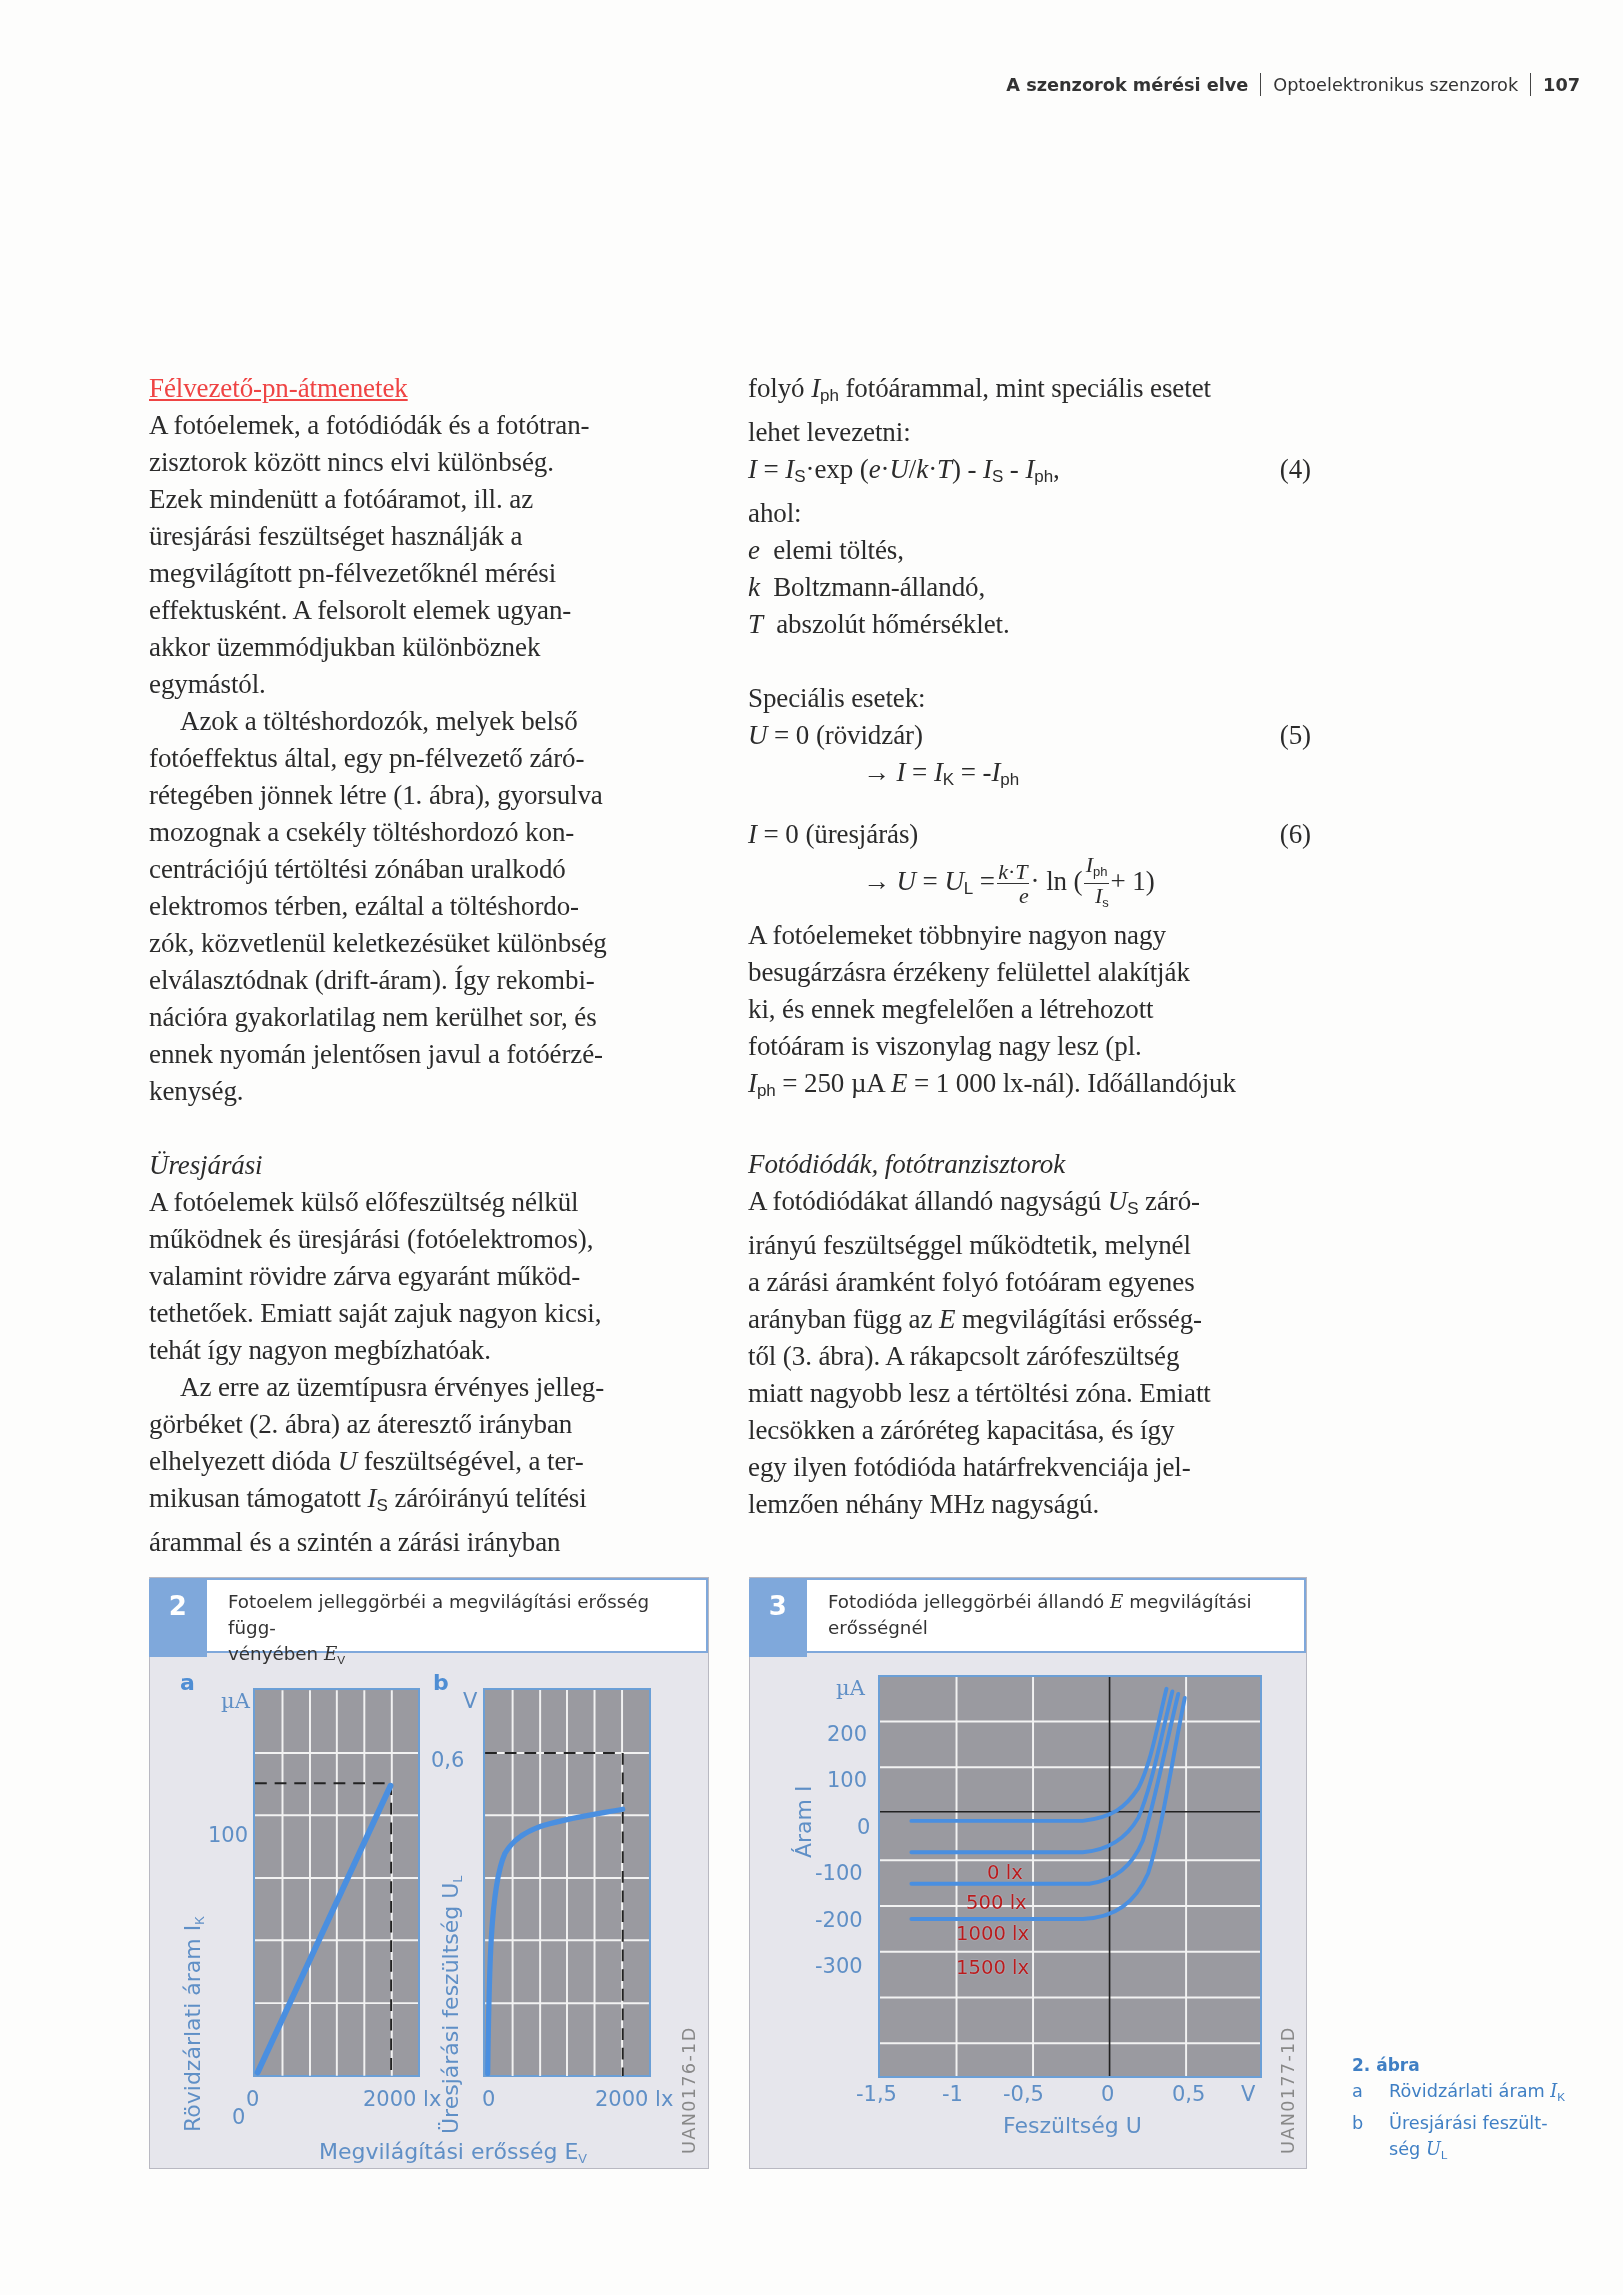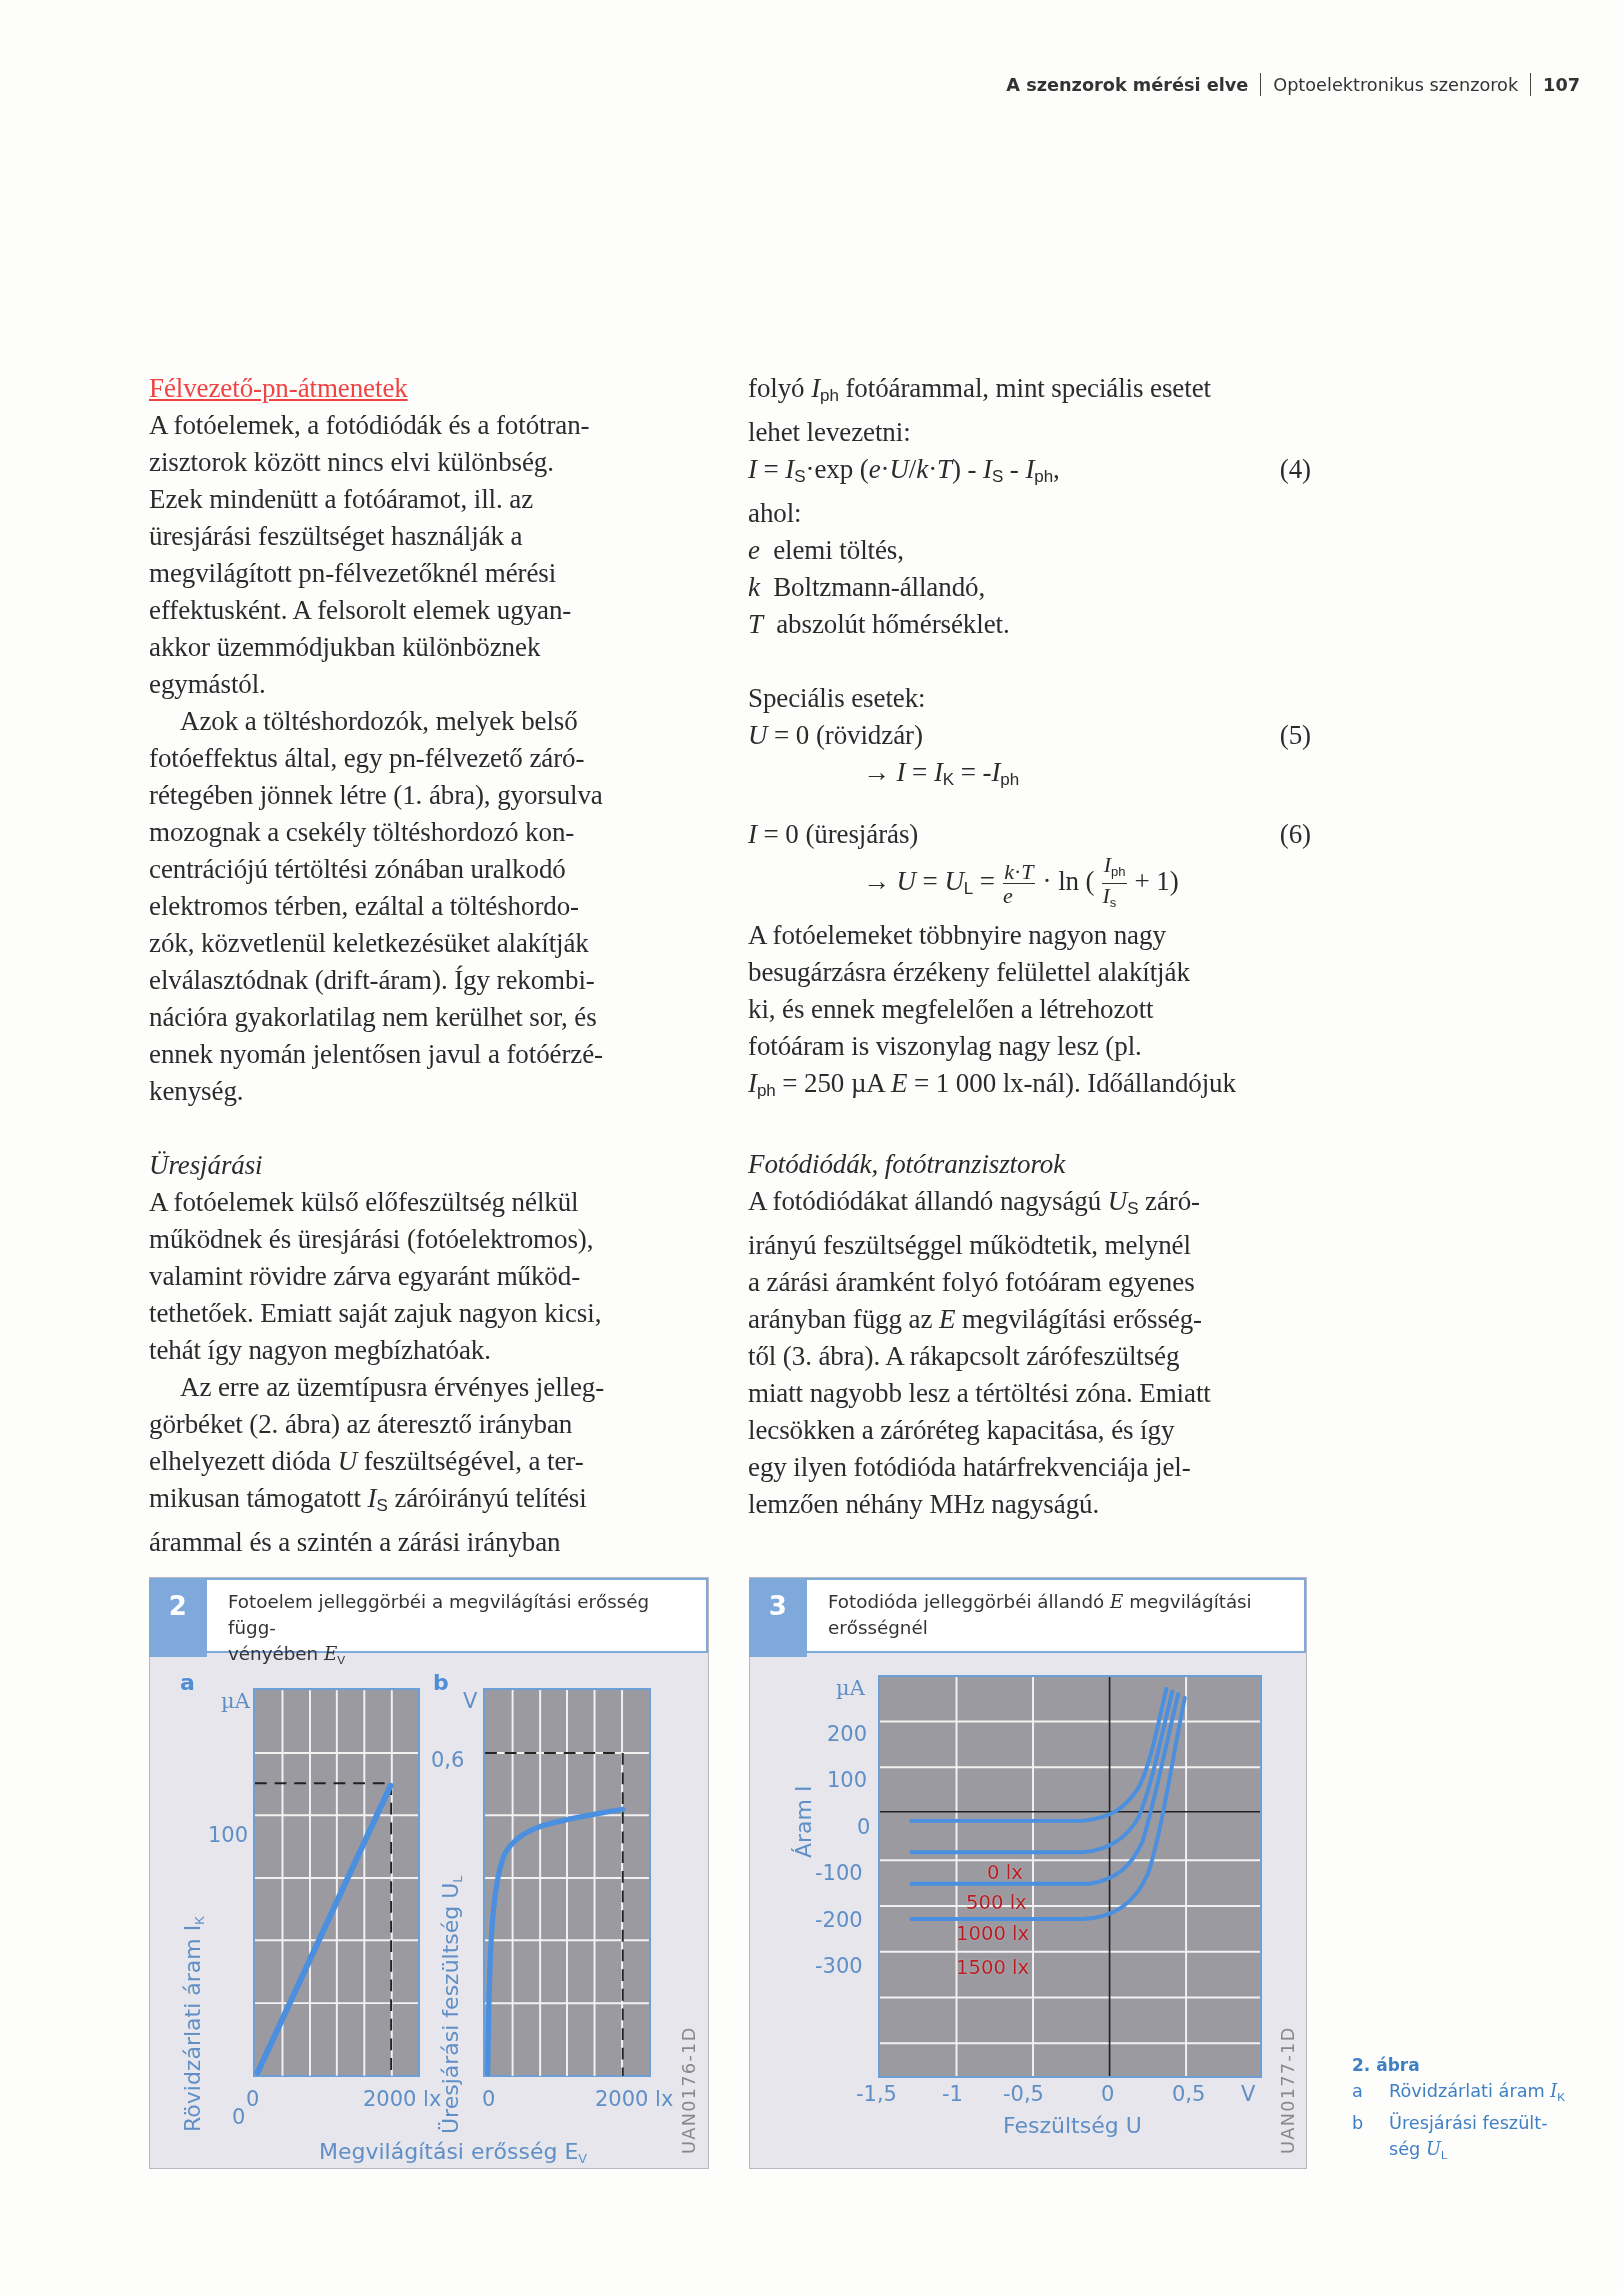--- a/index.html
+++ b/index.html
@@ -23,21 +23,21 @@
   .col p { margin:0; }
   .blue-head { color:#ef4444;text-decoration:underline; }
   .ital-head { font-style:italic; }
   .indent { text-indent:31px; }
   .gap { height:37px; }
   .gap-s { height:18.3px; }
   .eq-row { display:flex; justify-content:space-between; }
   .eq-sub { padding-left:115px; }
   sub.s { font-family:"Liberation Sans","DejaVu Sans",sans-serif; font-size:17px; vertical-align:-3.9px; }
   i { font-style:italic; }
-  .frac { display:inline-flex; flex-direction:column; align-items:flex-start; vertical-align:middle; line-height:23.6px; font-size:22px; margin:0 8px; }
+  .frac { display:inline-flex; flex-direction:column; align-items:flex-end; vertical-align:middle; line-height:23.6px; font-size:22px; margin:0 2px; }
   .frac .num { border-bottom:1.3px solid #333; padding:0 1.3px; }
 
   .figure {
     position:absolute; top:1577px; height:592px;
     background:#e6e6ec; border:1.3px solid #b9b9c2; box-sizing:border-box;
   }
   .fig-head { position:absolute; left:0; top:0; right:0; height:75px; background:#fff; border:2px solid #7fa8db; border-left:none; box-sizing:border-box; }
   .fig-num { position:absolute; left:-1.3px; top:-1.3px; width:58px; height:78px; background:#7fa8db;
     color:#fff; font-family:"DejaVu Sans",sans-serif; font-weight:bold; font-size:26px; text-align:center; padding-top:11.8px; box-sizing:border-box; }
   .fig-title { position:absolute; left:78px; top:9.2px; right:10.5px; font-family:"DejaVu Sans","Liberation Sans",sans-serif; font-size:18.3px; line-height:26px; color:#333; }
@@ -80,21 +80,21 @@
     <p>akkor üzemmódjukban különböznek</p>
     <p>egymástól.</p>
   </div>
   <div>
     <p class="indent">Azok a töltéshordozók, melyek belső</p>
     <p>fotóeffektus által, egy pn-félvezető záró-</p>
     <p>rétegében jönnek létre (1. ábra), gyorsulva</p>
     <p>mozognak a csekély töltéshordozó kon-</p>
     <p>centrációjú tértöltési zónában uralkodó</p>
     <p>elektromos térben, ezáltal a töltéshordo-</p>
-    <p>zók, közvetlenül keletkezésüket alakítják</p>
+    <p>zók, közvetlenül keletkezésüket különbség</p>
     <p>elválasztódnak (drift-áram). Így rekombi-</p>
     <p>nációra gyakorlatilag nem kerülhet sor, és</p>
     <p>ennek nyomán jelentősen javul a fotóérzé-</p>
     <p>kenység.</p>
   </div>
   <div class="gap"></div>
   <p class="ital-head">Üresjárási</p>
   <div>
     <p>A fotóelemek külső előfeszültség nélkül</p>
     <p>működnek és üresjárási (fotóelektromos),</p>

